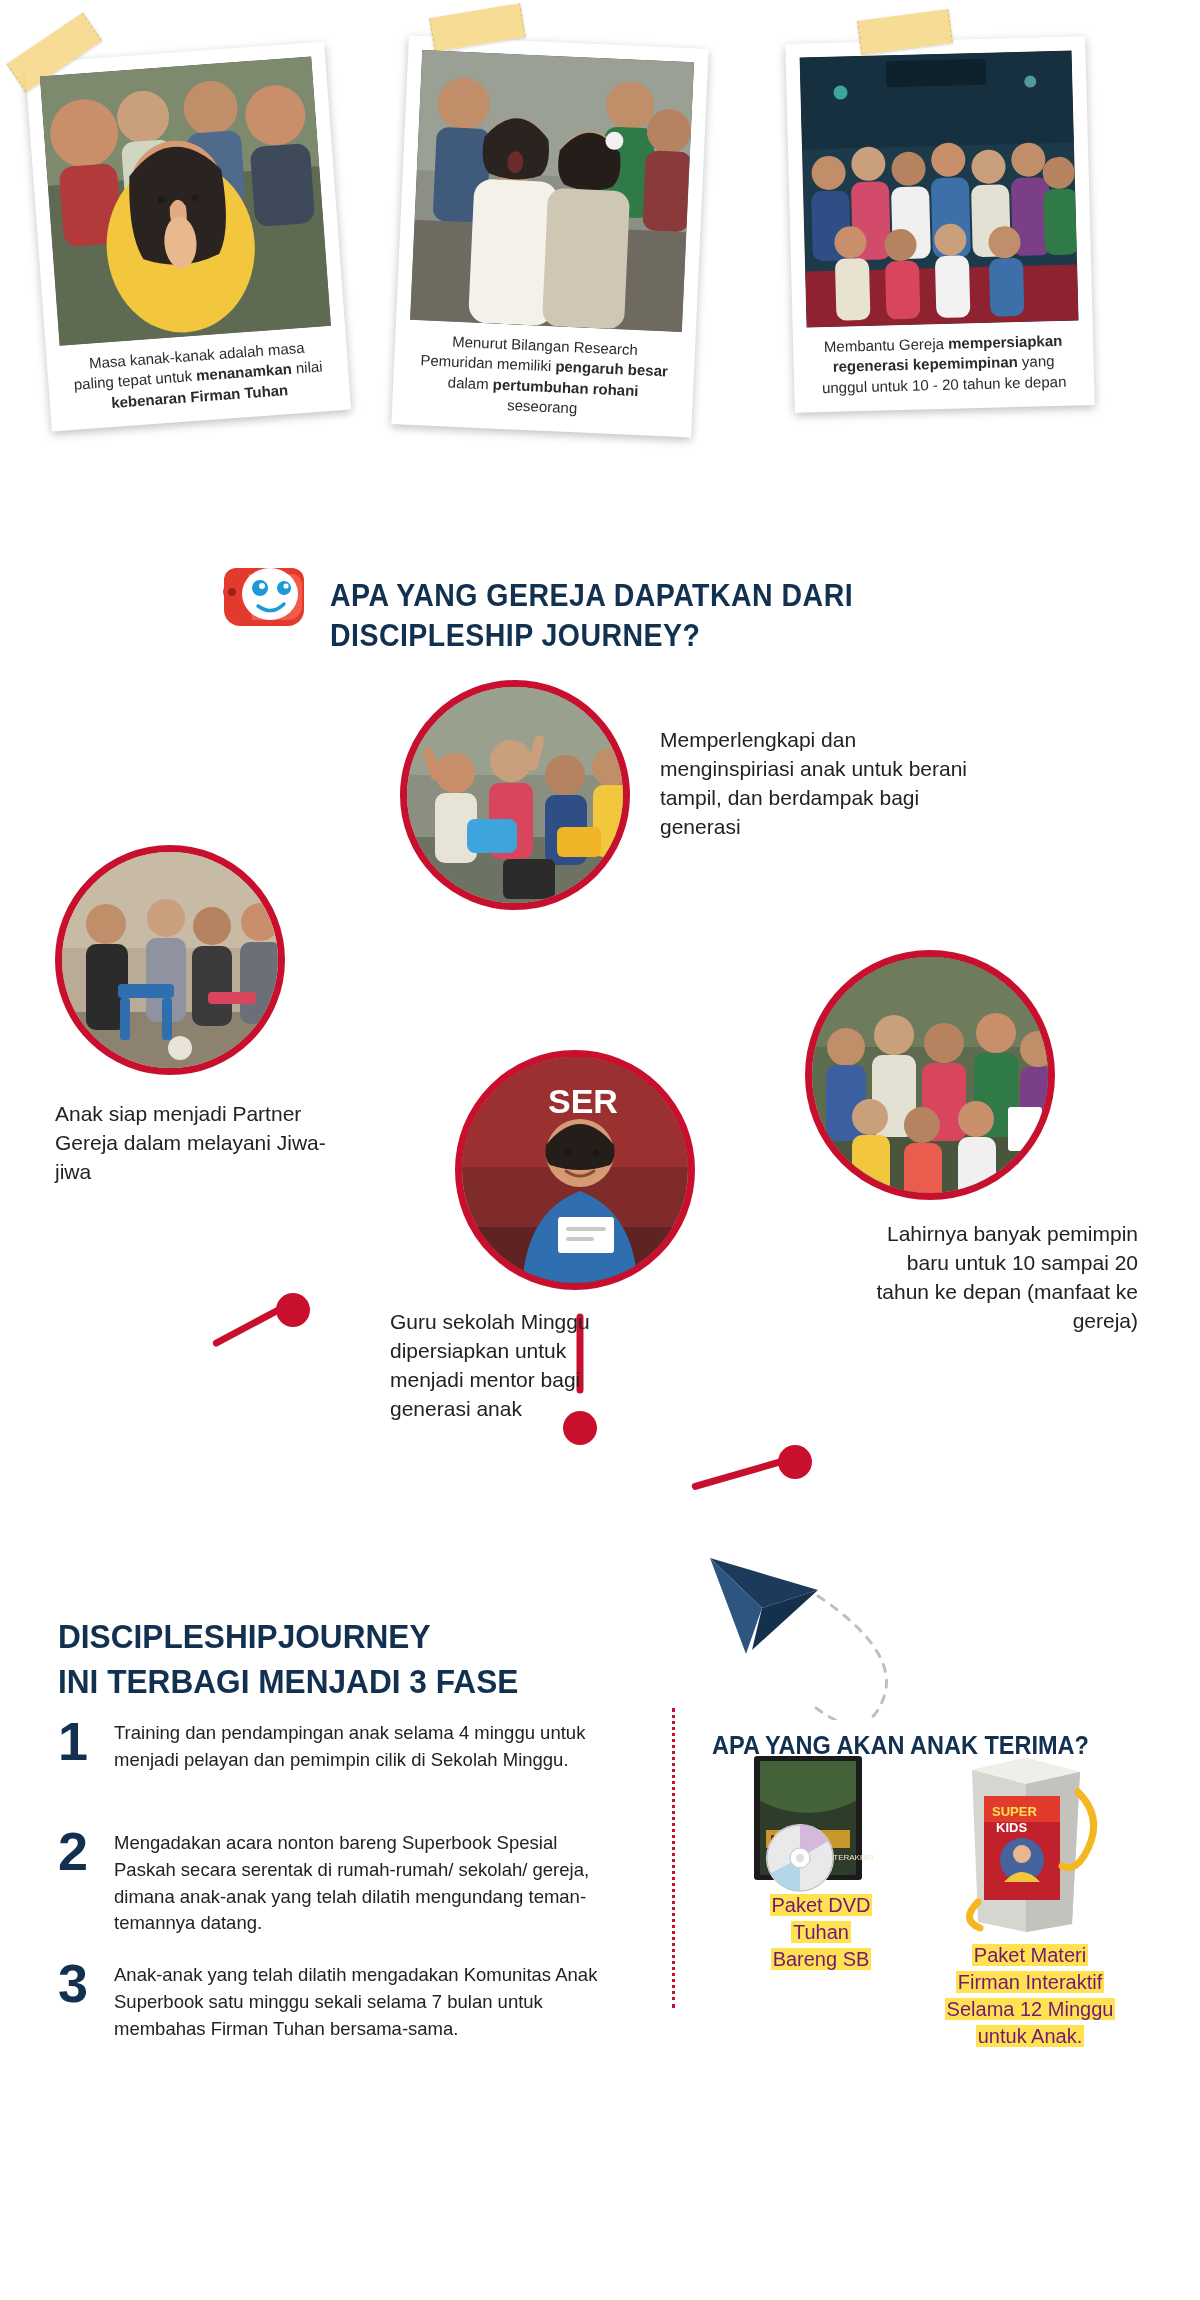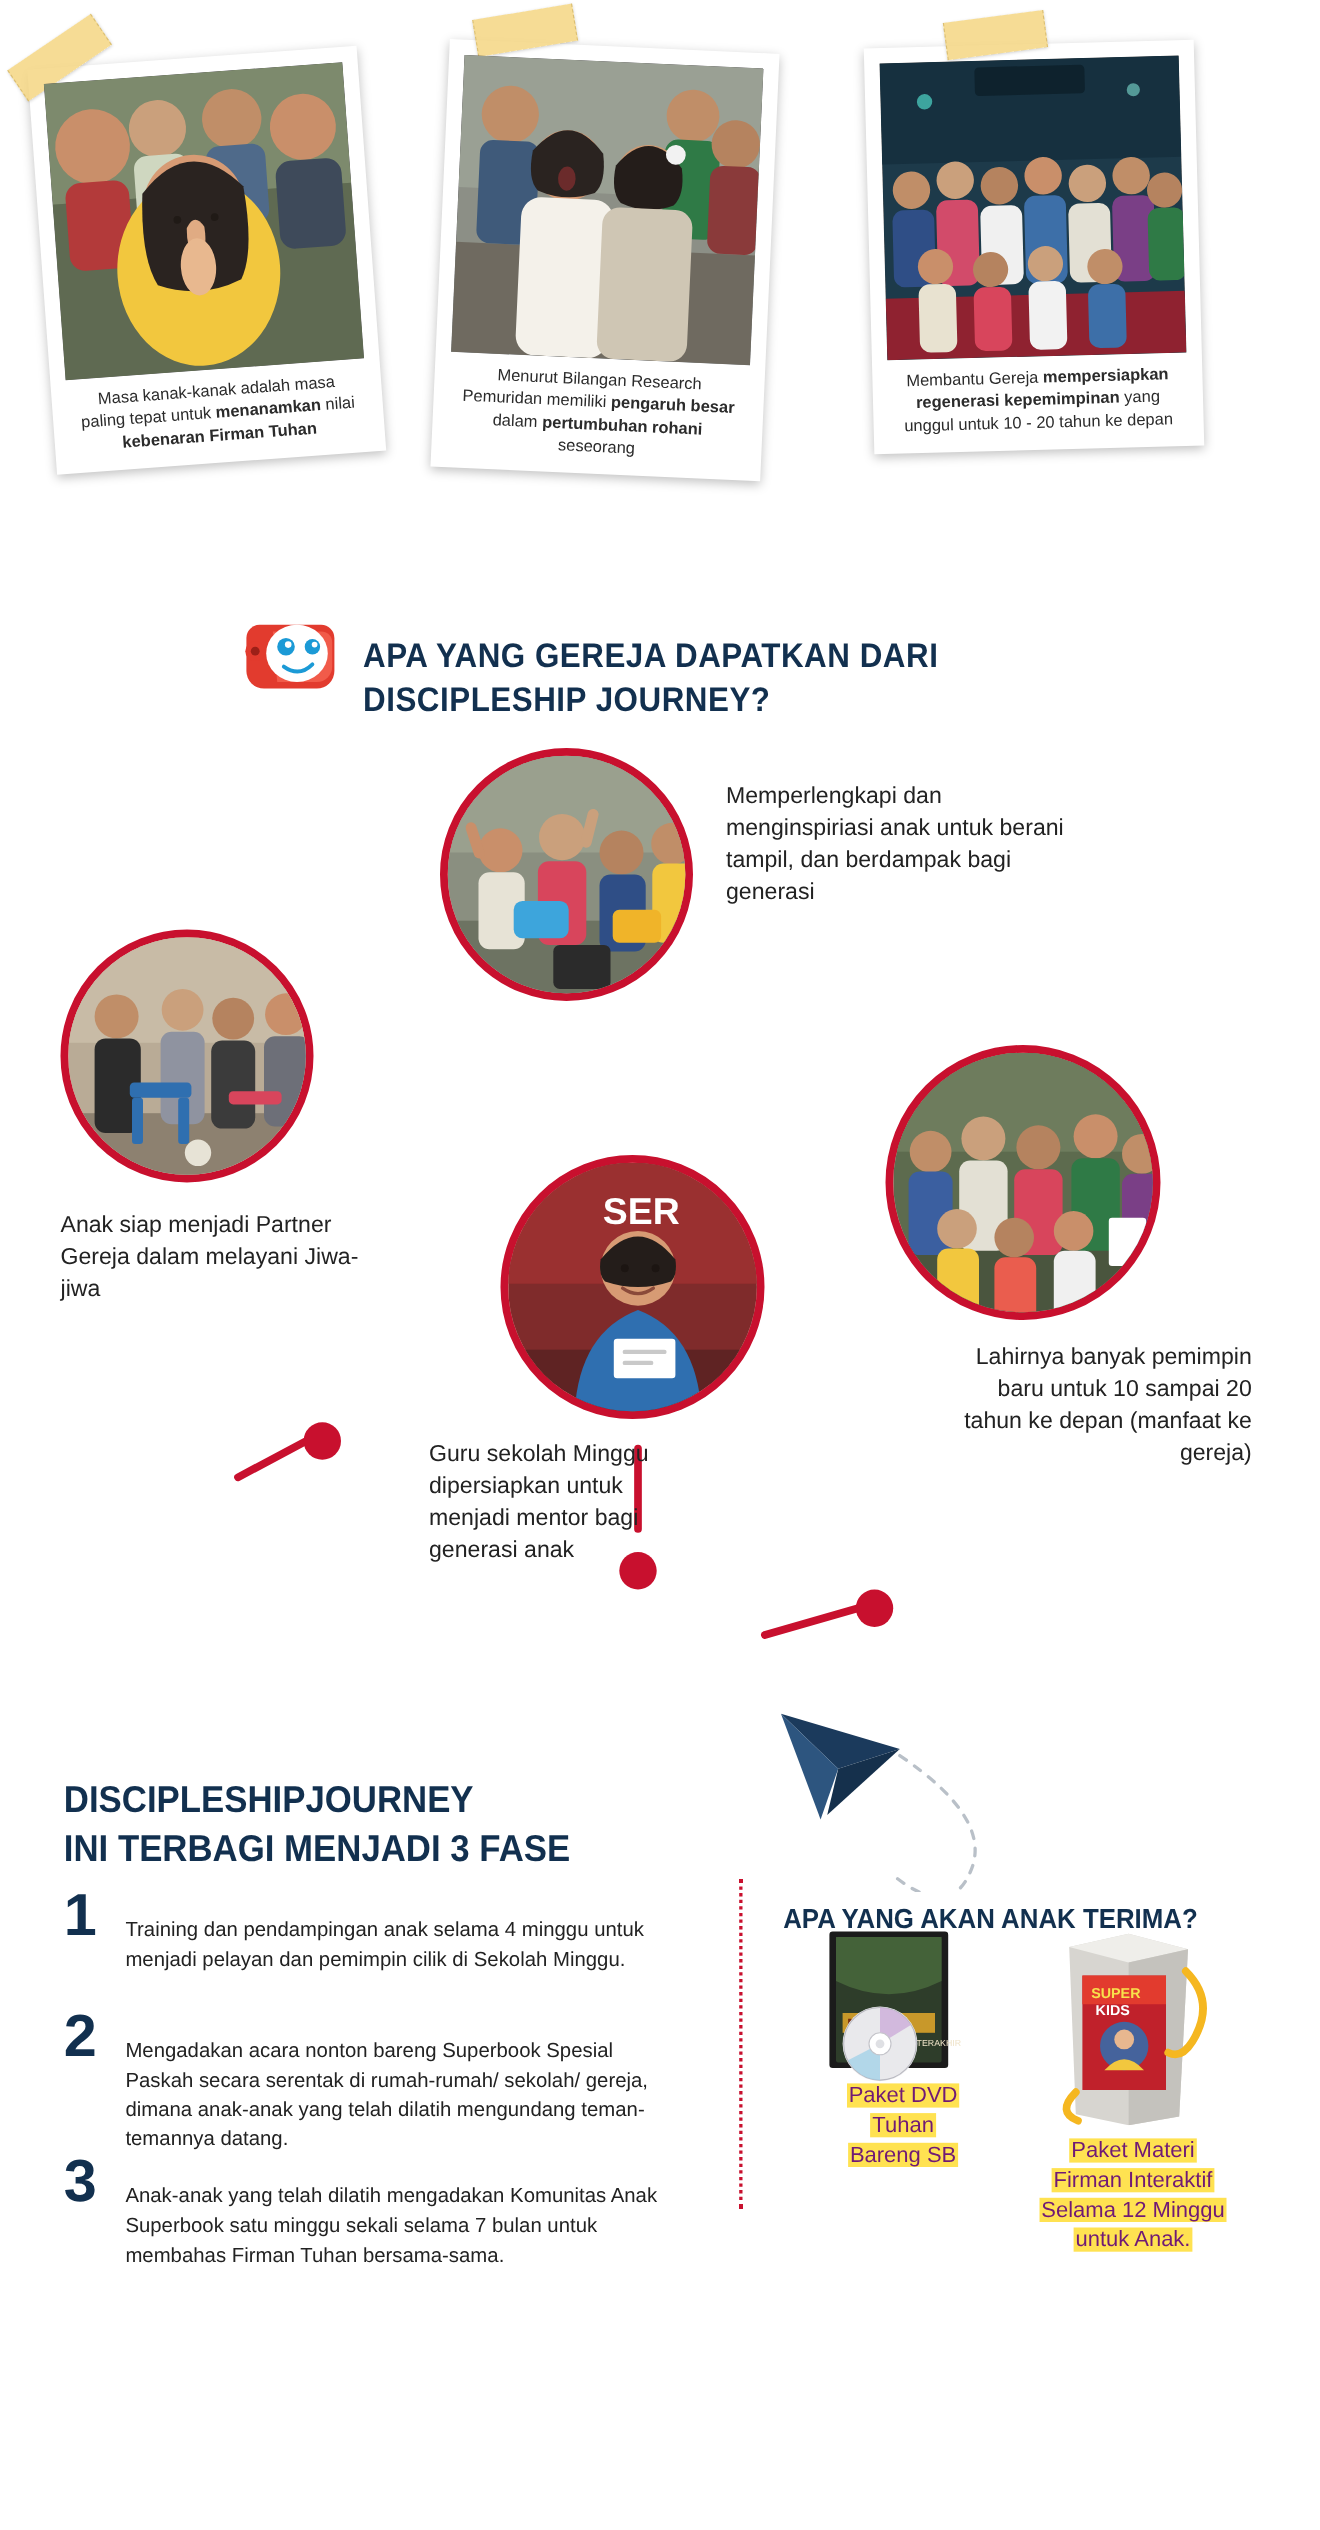--- a/index.html
+++ b/index.html
@@ -103,21 +103,21 @@
   .divider {
     position: absolute; left: 672px; top: 178px; width: 0;
     height: 300px; border-left: 3px dotted #c8102e;
   }
   .numitem { position: absolute; left: 58px; width: 560px; }
   .numitem .num {
     position: absolute; left: 0; top: -6px;
     font-size: 54px; font-weight: bold; color: #12304f; line-height: 1;
   }
   .numitem .txt {
-    margin-left: 56px; font-size: 18.5px; line-height: 1.45; color: #222; margin-top: 21px;
+    margin-left: 56px; font-size: 18.5px; line-height: 1.45; color: #222;
   }
   .right-title {
     position: absolute; left: 712px; top: 176px;
     font-size: 25px; font-weight: bold; color: #12304f;
     transform: scaleX(0.94); transform-origin: left center;
   }
   .prod-cap {
     position: absolute; text-align: center; font-size: 20px;
     line-height: 1.35; color: #701a75;
     font-family: Liberation Sans, sans-serif;
@@ -275,21 +275,21 @@
       <rect x="124" y="48" width="10" height="36" rx="5" fill="#caa07c" transform="rotate(14 129 66)"></rect>
       <circle cx="158" cy="88" r="20" fill="#b5835f"></circle>
         <rect x="138" y="108" width="42" height="70" rx="10" fill="#2f4e86"></rect>
       <circle cx="204" cy="80" r="19" fill="#c08e68"></circle>
         <rect x="186" y="98" width="40" height="72" rx="10" fill="#f2c73e"></rect>
       <rect x="60" y="132" width="50" height="34" rx="8" fill="#3da5dc"></rect>
       <rect x="150" y="140" width="44" height="30" rx="6" fill="#f0b429"></rect>
       <rect x="96" y="172" width="52" height="40" rx="6" fill="#2b2b2b"></rect>
     </svg>
   </div>
-  <div class="dtext" style="left:660px; top:50px; width:330px;">Memperlengkapi dan menginspiriasi anak untuk berani tampil, dan berdampak bagi generasi</div>
+  <div class="dtext" style="left:660px; top:66px; width:330px;">Memperlengkapi dan menginspiriasi anak untuk berani tampil, dan berdampak bagi generasi</div>
 
   <div class="circ" style="left:55px; top:185px; width:230px; height:230px;">
     <svg viewBox="0 0 230 230" width="230" height="230">
       <rect width="230" height="230" fill="#b9ab96"></rect>
       <rect x="0" y="0" width="230" height="96" fill="#c8bba6"></rect>
       <rect x="0" y="160" width="230" height="70" fill="#8d8170"></rect>
       <circle cx="44" cy="72" r="20" fill="#c08e68"></circle>
         <rect x="24" y="92" width="42" height="86" rx="10" fill="#2b2b2b"></rect>
       <circle cx="104" cy="66" r="19" fill="#caa07c"></circle>
         <rect x="84" y="86" width="40" height="84" rx="10" fill="#8f93a0"></rect>

